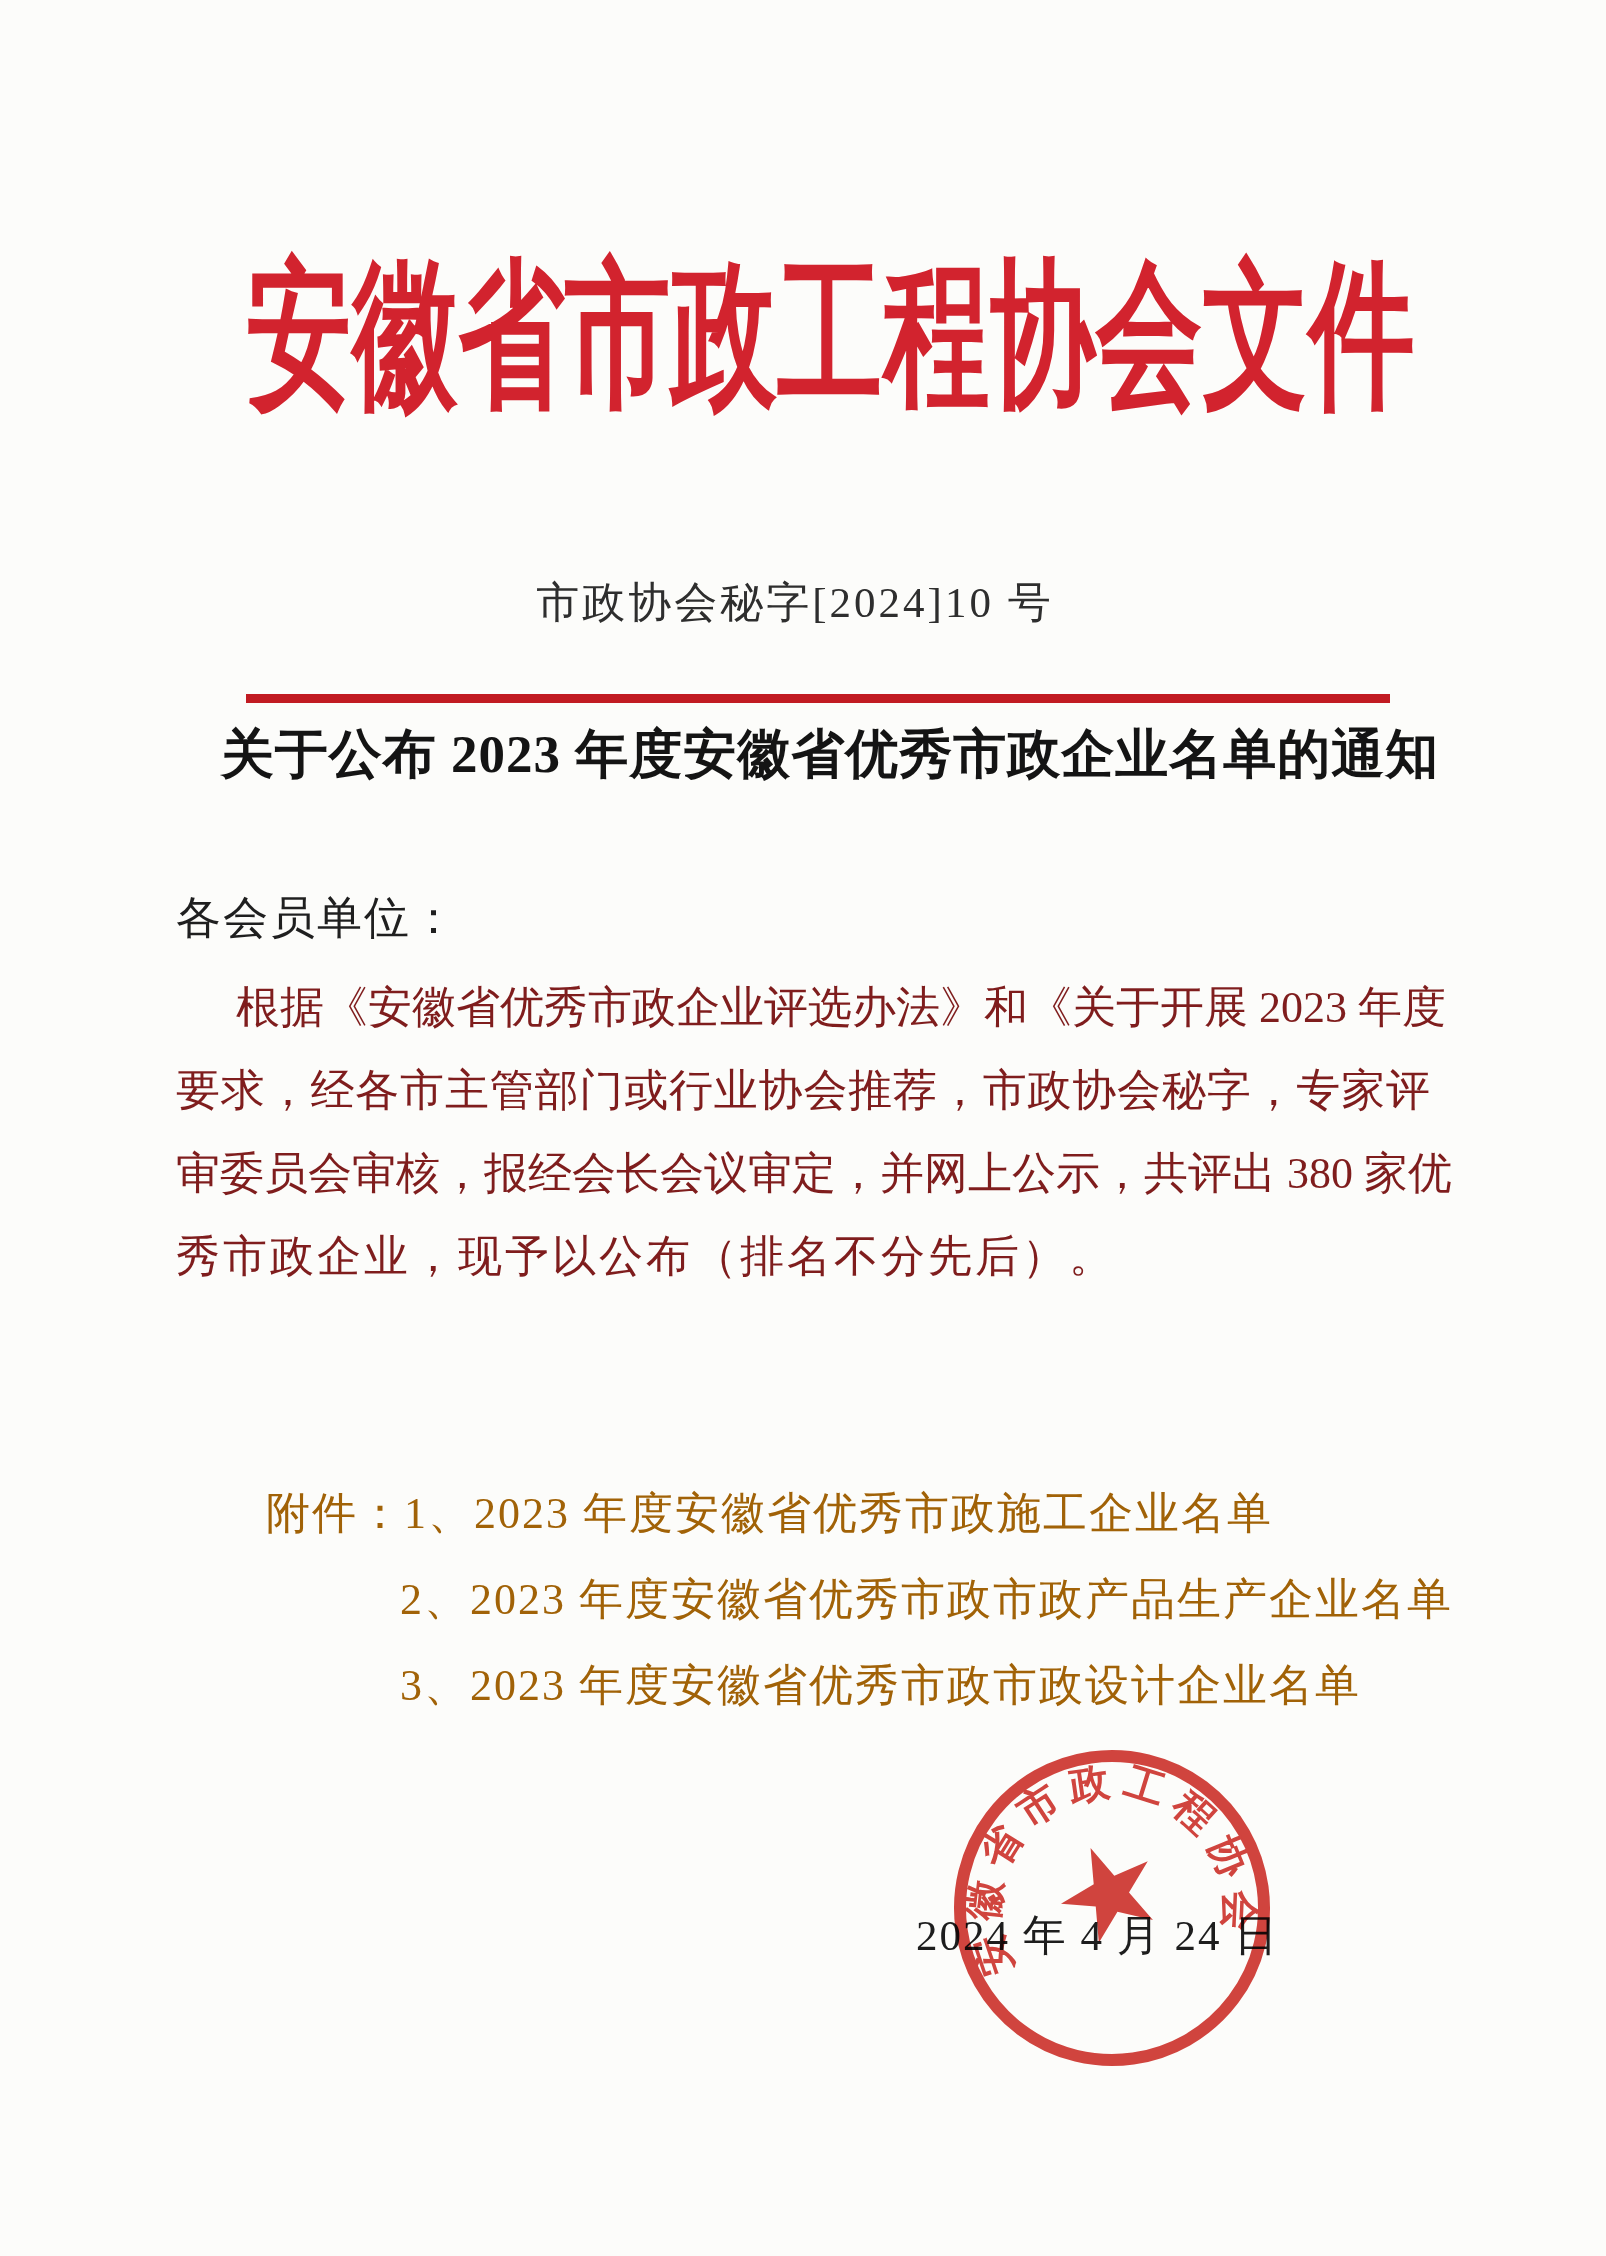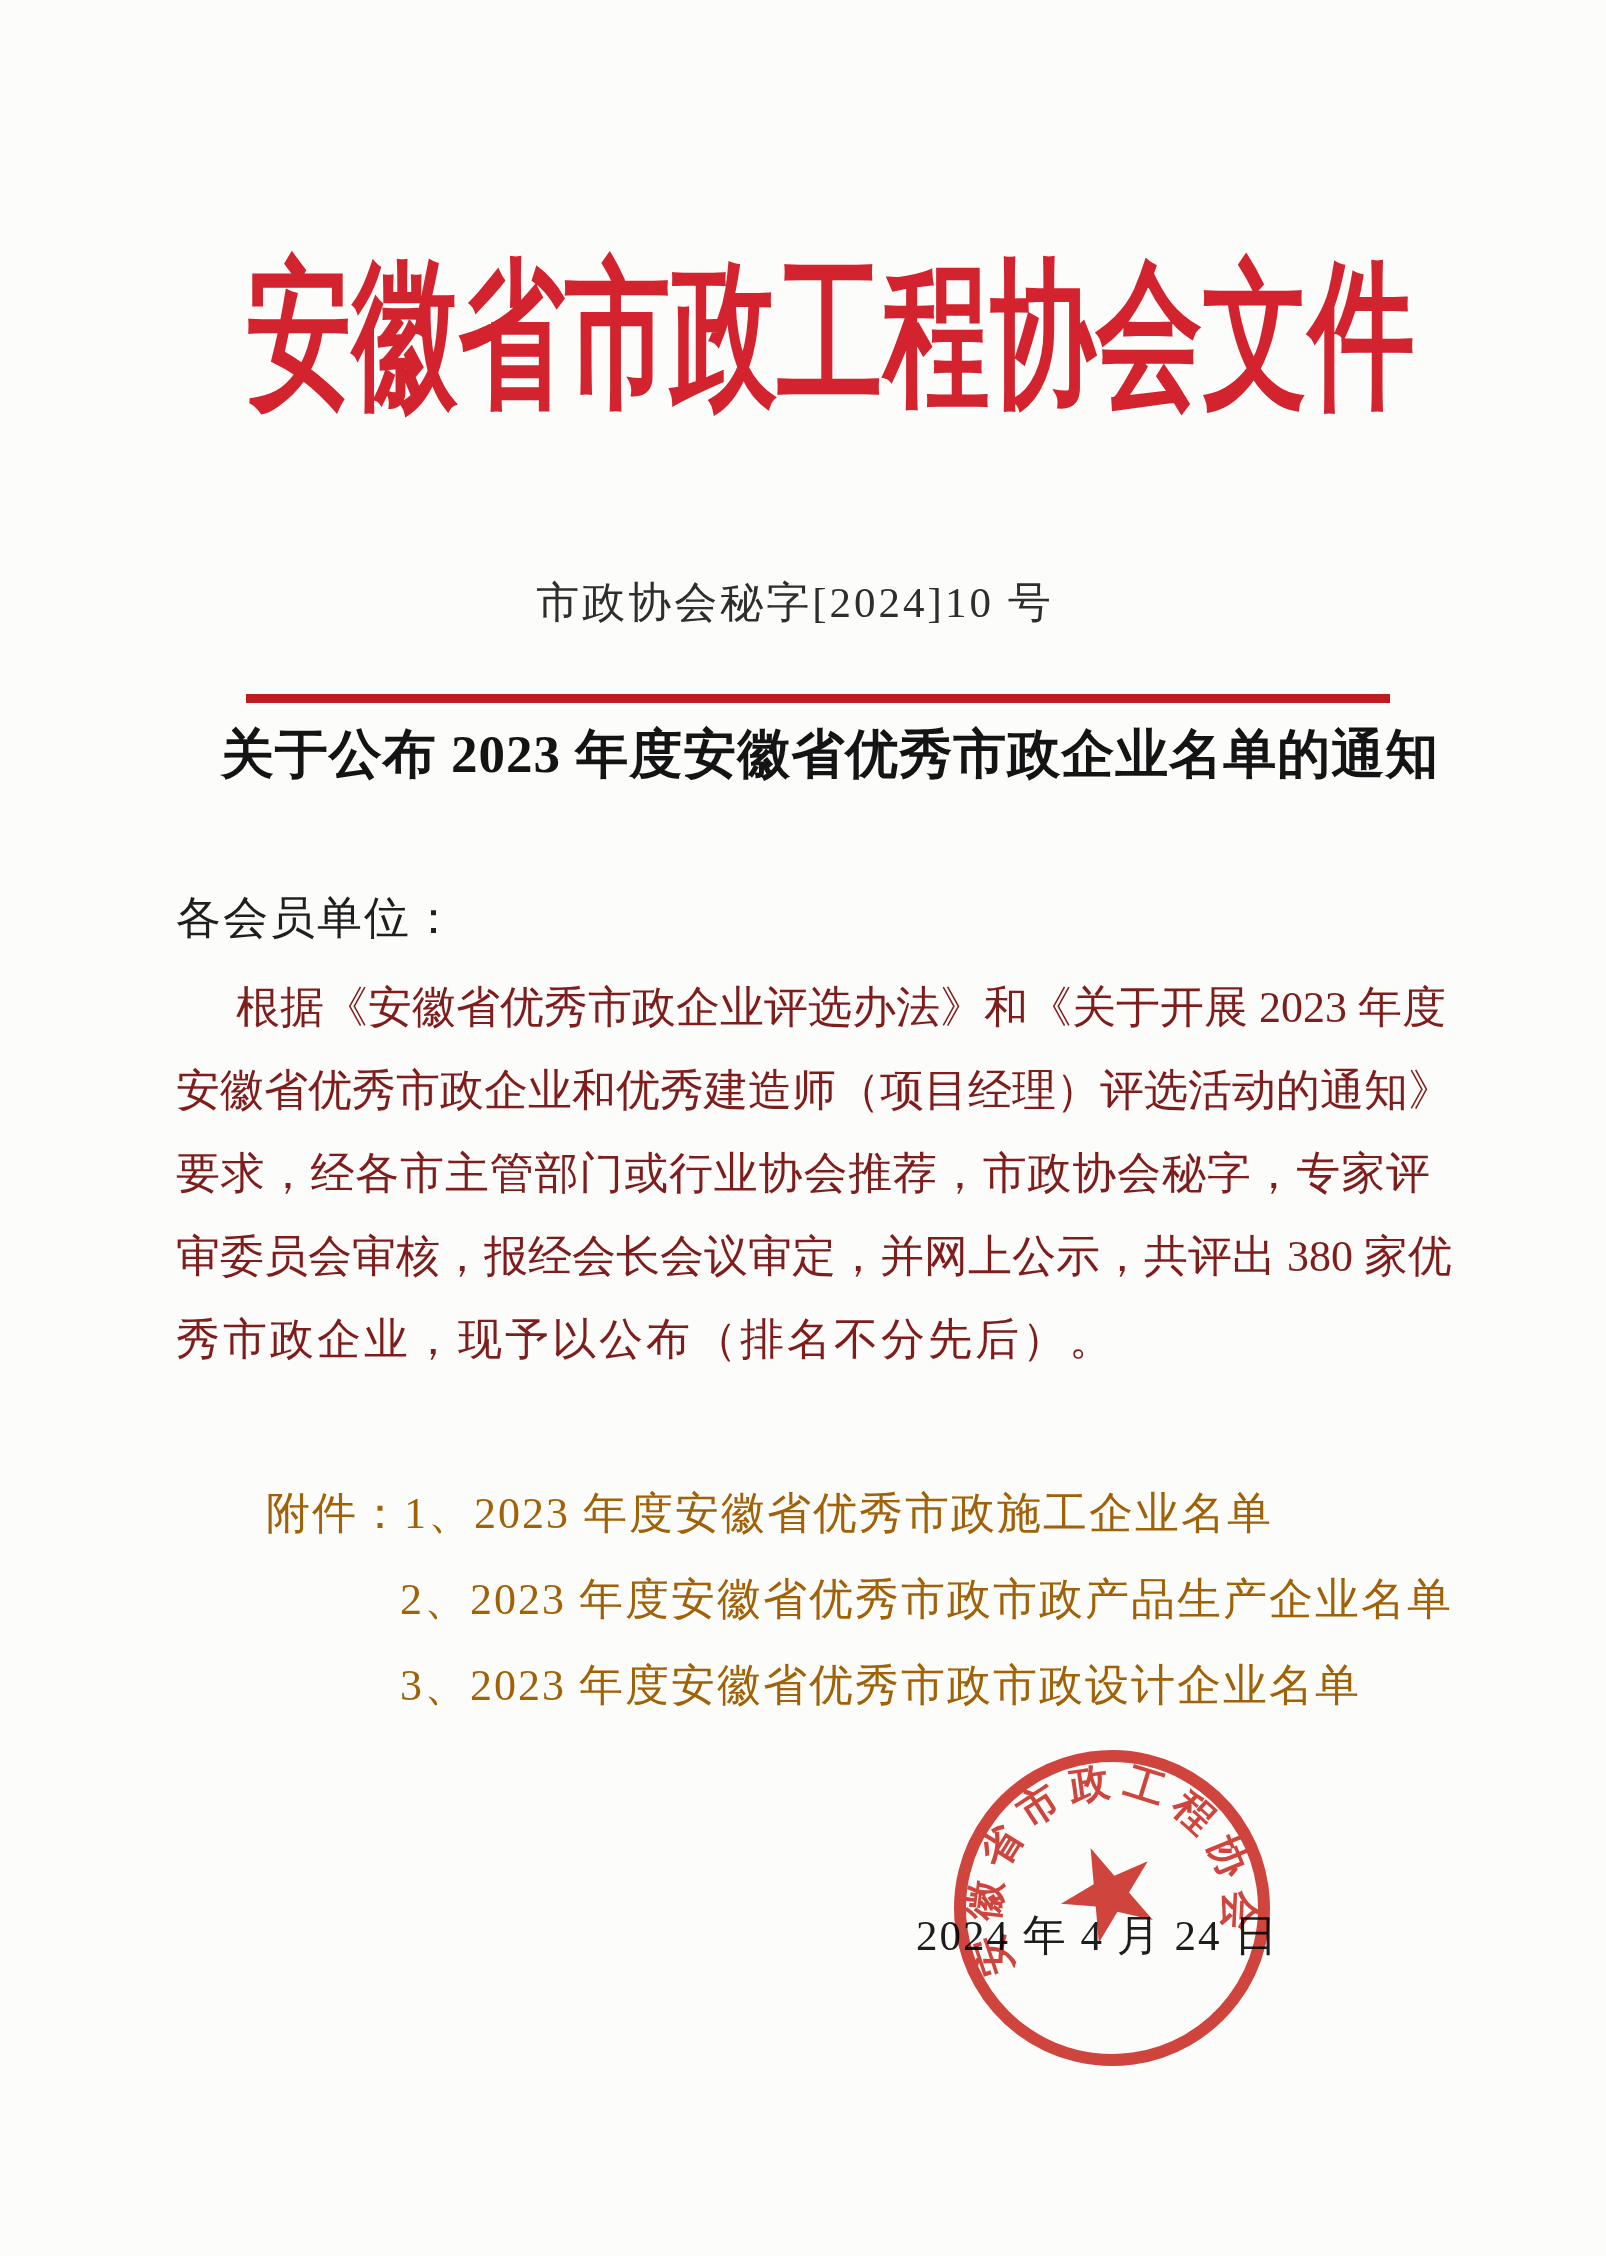--- a/index.html
+++ b/index.html
@@ -164,21 +164,20 @@
   <div class="doc-number">市政协会秘字[2024]10 号</div>
 
   <div class="red-rule"></div>
 
   <div class="notice-title">关于公布 2023 年度安徽省优秀市政企业名单的通知</div>
 
   <div class="salutation">各会员单位：</div>
 
   <div class="body-block">
     <div class="body-line first">根据《安徽省优秀市政企业评选办法》和《关于开展 2023 年度</div>
-    <div class="body-line">安徽省优秀市政企业和优秀建造师（项目经理）评选活动的通知》</div>
     <div class="body-line">要求，经各市主管部门或行业协会推荐，市政协会秘字，专家评</div>
     <div class="body-line">审委员会审核，报经会长会议审定，并网上公示，共评出 380 家优</div>
     <div class="body-line last">秀市政企业，现予以公布（排名不分先后）。</div>
   </div>
 
   <div class="attachments">
     <div class="attachment-line">附件：1、2023 年度安徽省优秀市政施工企业名单</div>
     <div class="attachment-line indented">2、2023 年度安徽省优秀市政市政产品生产企业名单</div>
     <div class="attachment-line indented">3、2023 年度安徽省优秀市政市政设计企业名单</div>
   </div>

